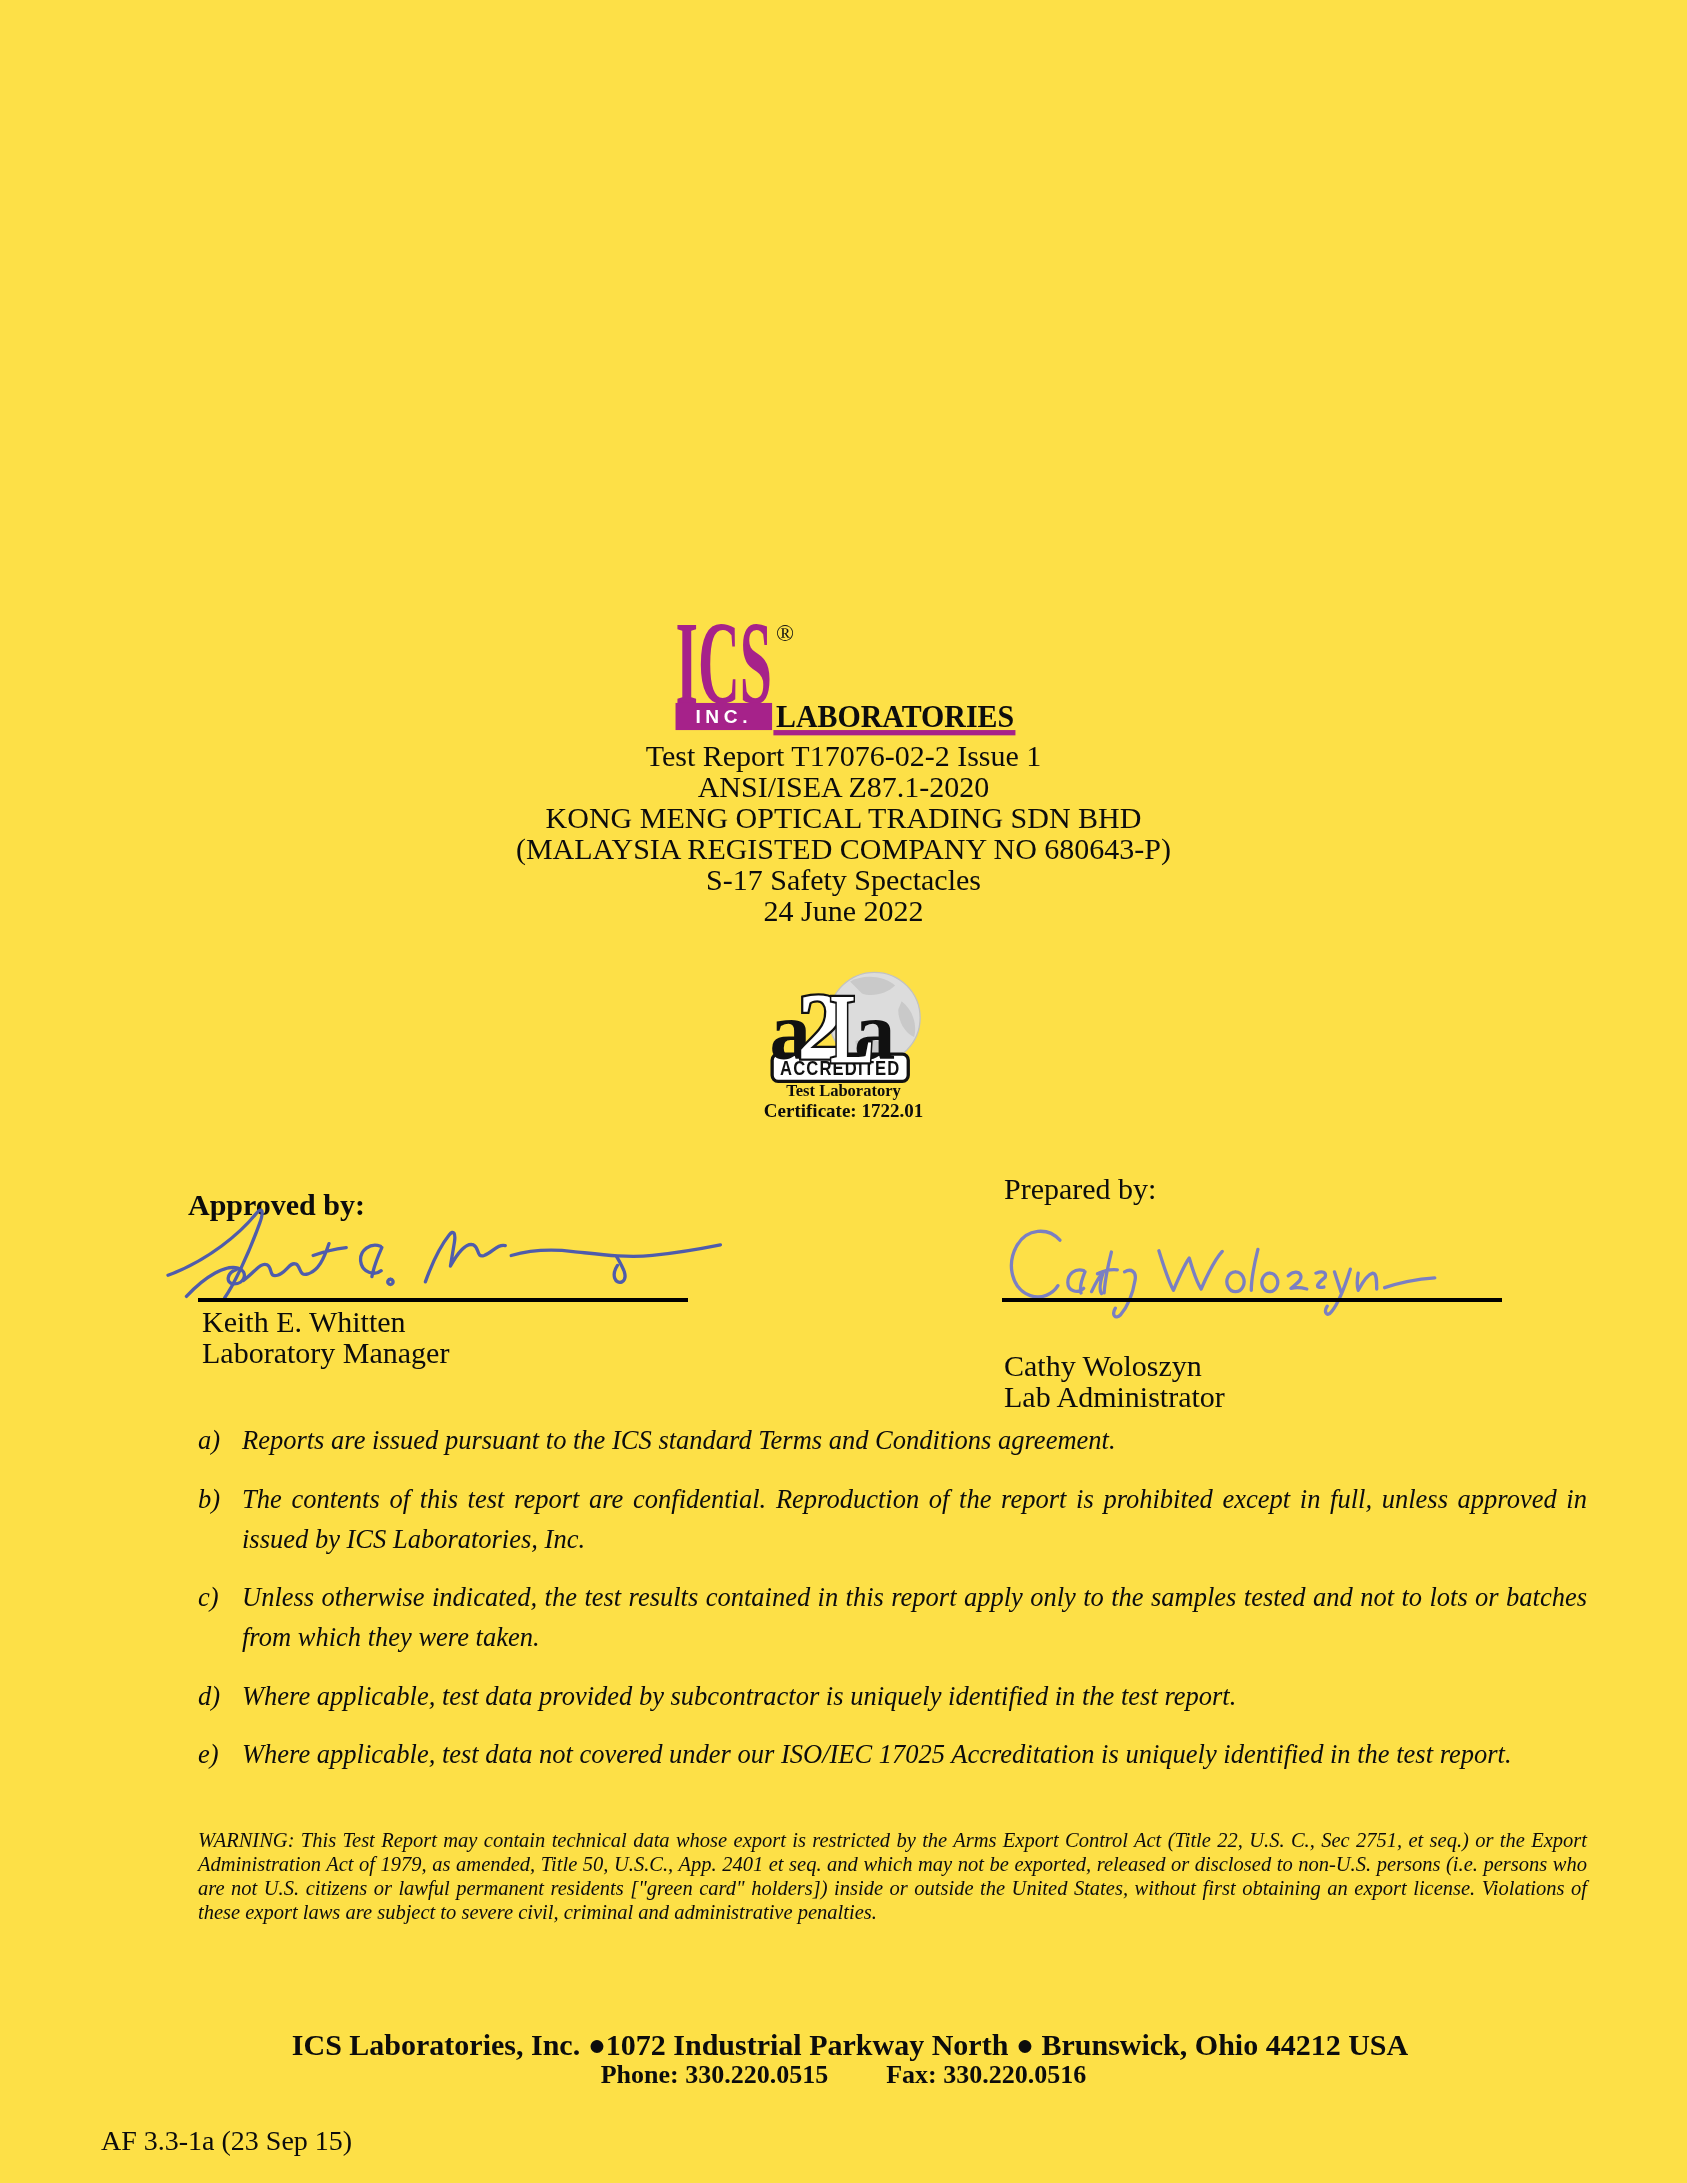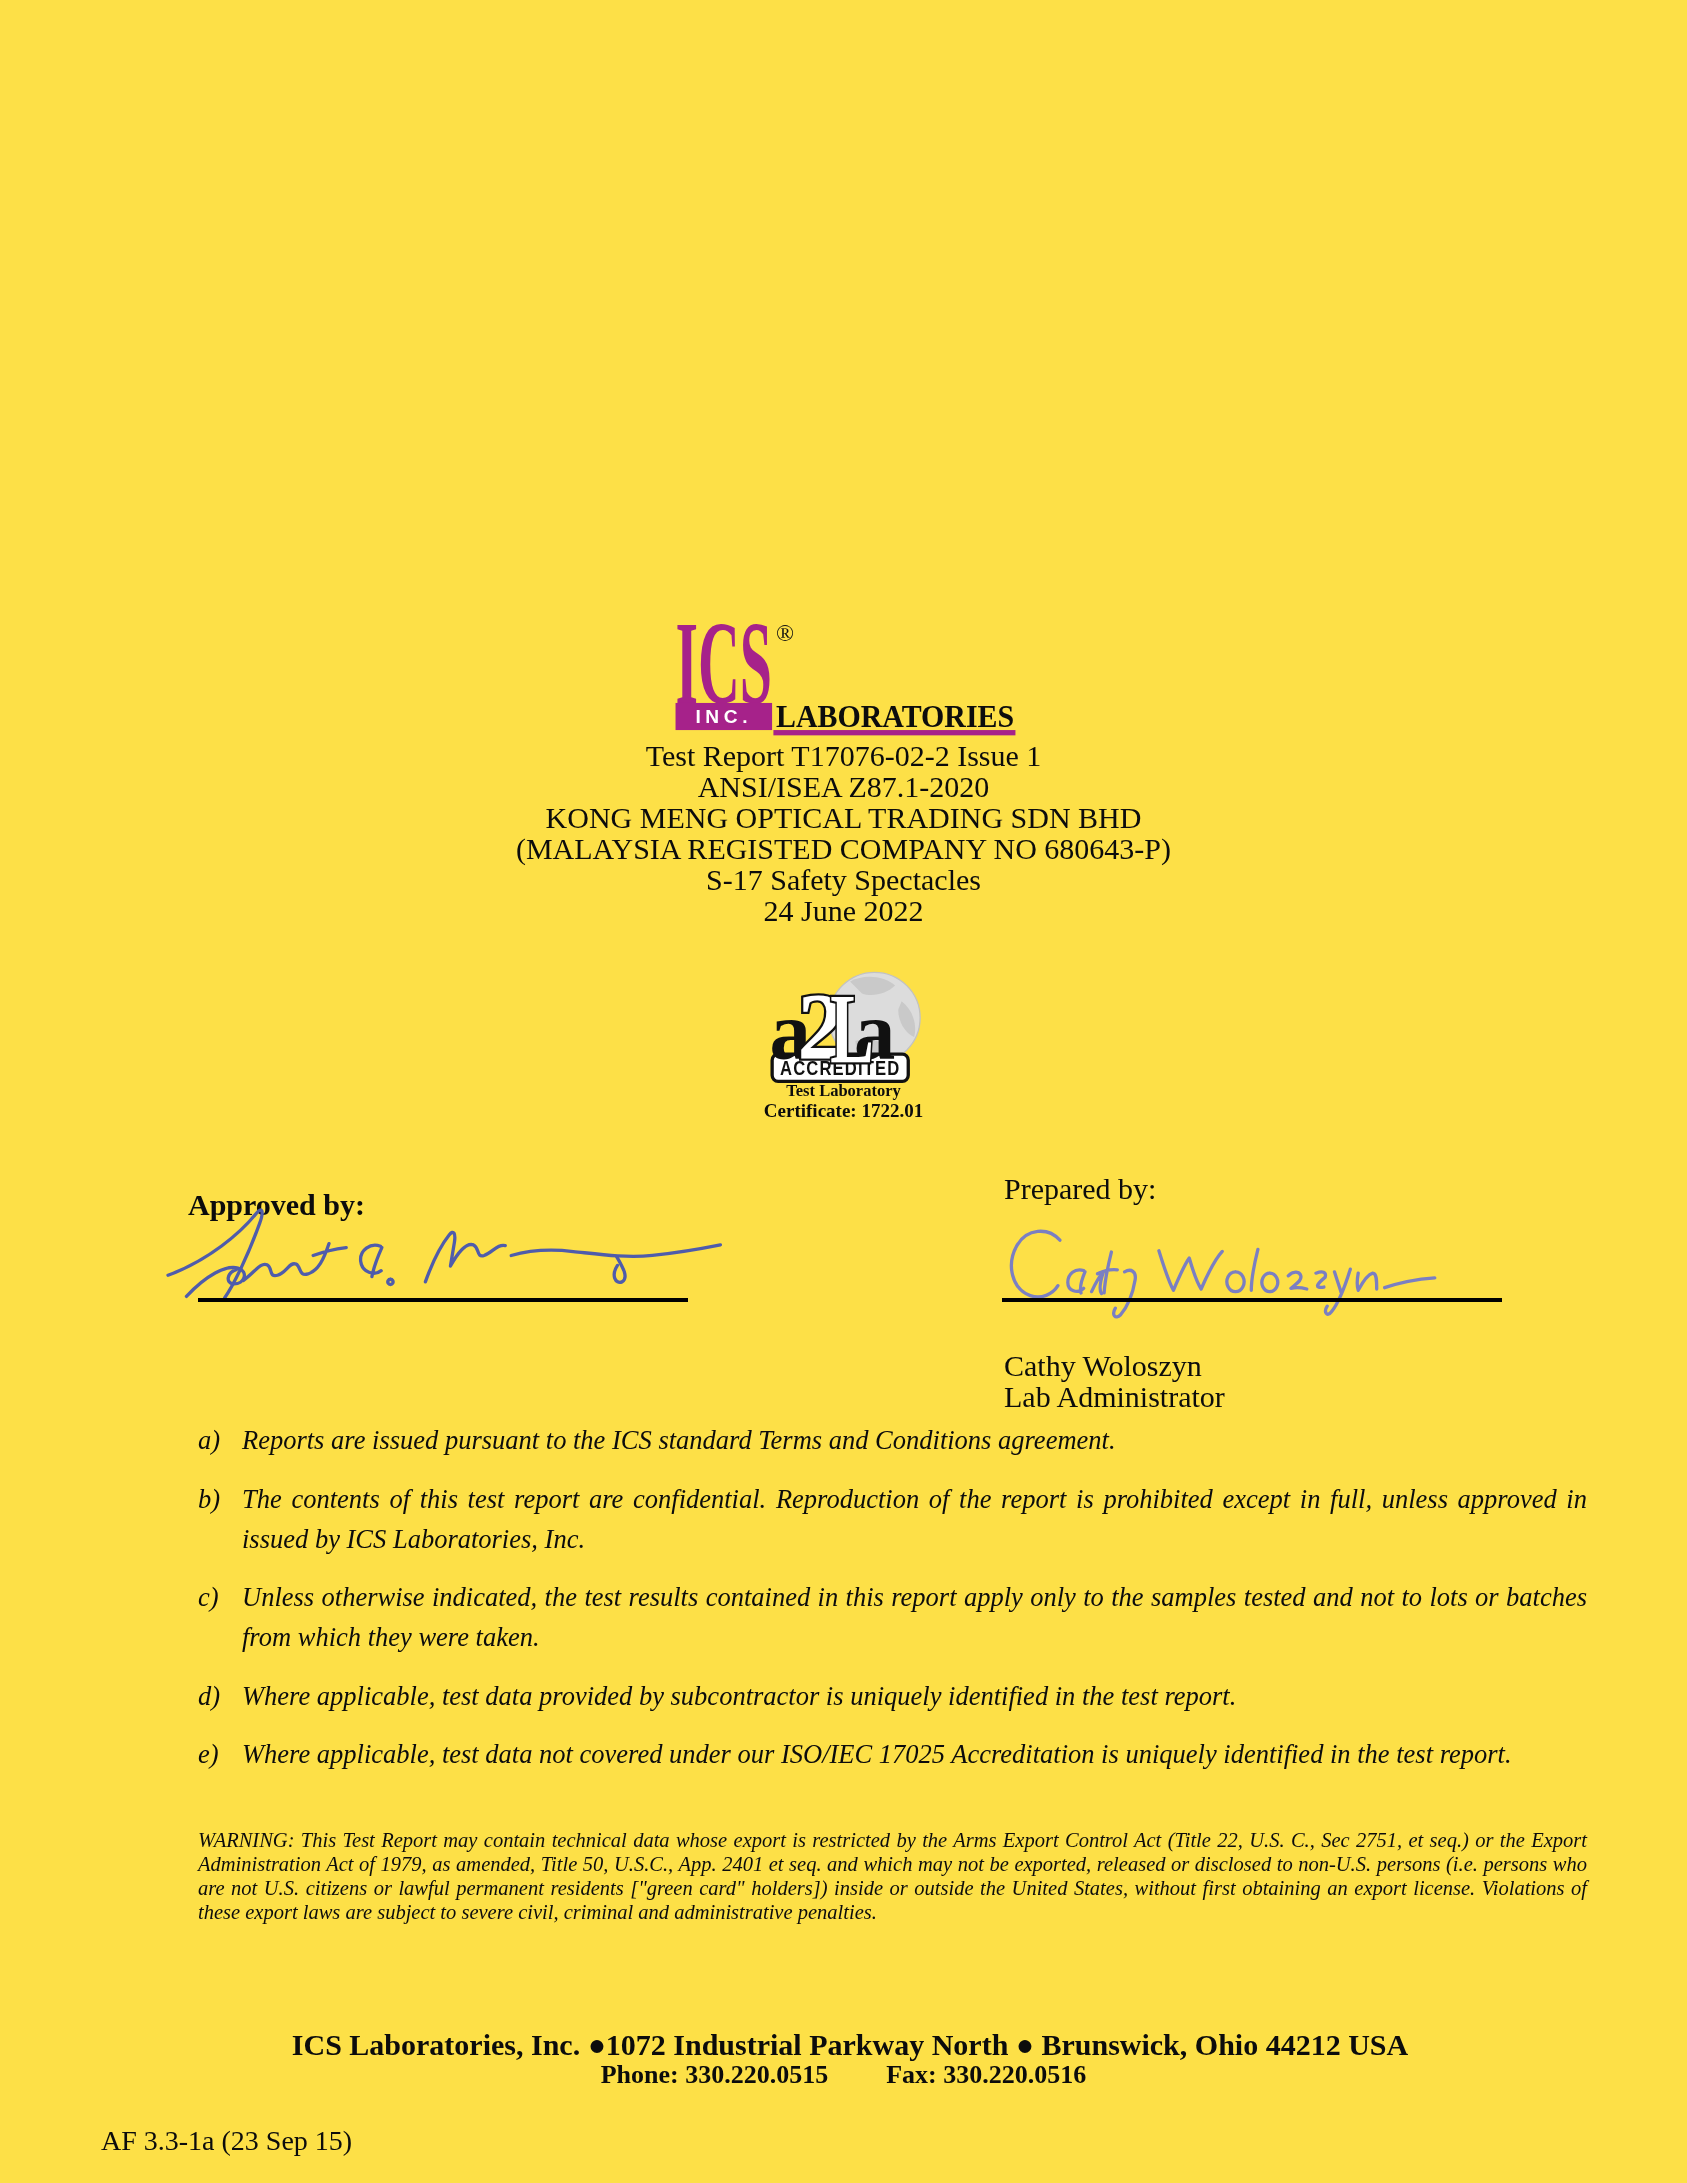--- a/index.html
+++ b/index.html
@@ -112,20 +112,24 @@
   <svg class="sig-svg" style="left:1000px;top:1223px;width:529px;height:99px;" viewBox="0 0 800 150" fill="none" stroke="#7b7fc2" stroke-width="5" stroke-linecap="round" stroke-linejoin="round">
     <path d="M90,26 C72,6 40,8 25,34 C8,64 18,100 45,110 C62,116 79,108 87,95"></path>
     <path d="M126,72 C113,68 102,77 102,90 C102,103 117,108 126,99 M128,74 C122,88 120,99 122,106 M138,104 C144,91 150,80 156,74 C151,89 149,101 153,107 M168,44 C162,68 158,90 157,106 M147,77 C157,72 167,70 177,71 M188,74 C198,68 206,74 204,86 C201,104 193,126 182,139 C174,147 168,139 174,129"></path>
     <path d="M240,42 C248,68 255,89 262,102 C270,83 278,64 286,53 C292,74 297,89 304,100 C314,77 324,56 336,43"></path>
     <path d="M356,74 a13,15 0 1 0 0.1,0 M390,40 C384,64 380,87 380,102 M408,76 a12,14 0 1 0 0.1,0 M436,80 C444,72 453,73 455,80 C457,88 446,93 440,99 C448,97 457,98 464,100 M478,76 C488,72 494,74 492,82 C479,93 475,99 490,97 M506,74 C510,87 514,98 516,105 M530,70 C522,96 512,122 501,135 C495,143 489,135 495,126 M542,76 C540,87 540,96 542,102 C549,89 556,78 564,76 C570,76 570,87 570,100 M582,98 C602,91 630,85 658,83"></path>
   </svg>
 
   <div class="sig-line" style="left:198px;top:1298px;width:490px;"></div>
   <div class="sig-line" style="left:1002px;top:1298px;width:500px;"></div>
 
+  <div class="sig-name-block" style="left:202px;top:1306px;">
+    <div>Keith E. Whitten</div>
+    <div>Laboratory Manager</div>
+  </div>
   <div class="sig-name-block" style="left:1004px;top:1350px;">
     <div>Cathy Woloszyn</div>
     <div>Lab Administrator</div>
   </div>
 
   <div class="clauses">
     <p class="clause"><span class="clabel">a)</span><span>Reports are issued pursuant to the ICS standard Terms and Conditions agreement.</span></p>
     <p class="clause"><span class="clabel">b)</span><span>The contents of this test report are confidential.  Reproduction of the report is prohibited except in full, unless approved in issued by ICS Laboratories, Inc.</span></p>
     <p class="clause"><span class="clabel">c)</span><span>Unless otherwise indicated, the test results contained in this report apply only to the samples tested and not to lots or batches from which they were taken.</span></p>
     <p class="clause"><span class="clabel">d)</span><span>Where applicable, test data provided by subcontractor is uniquely identified in the test report.</span></p>

